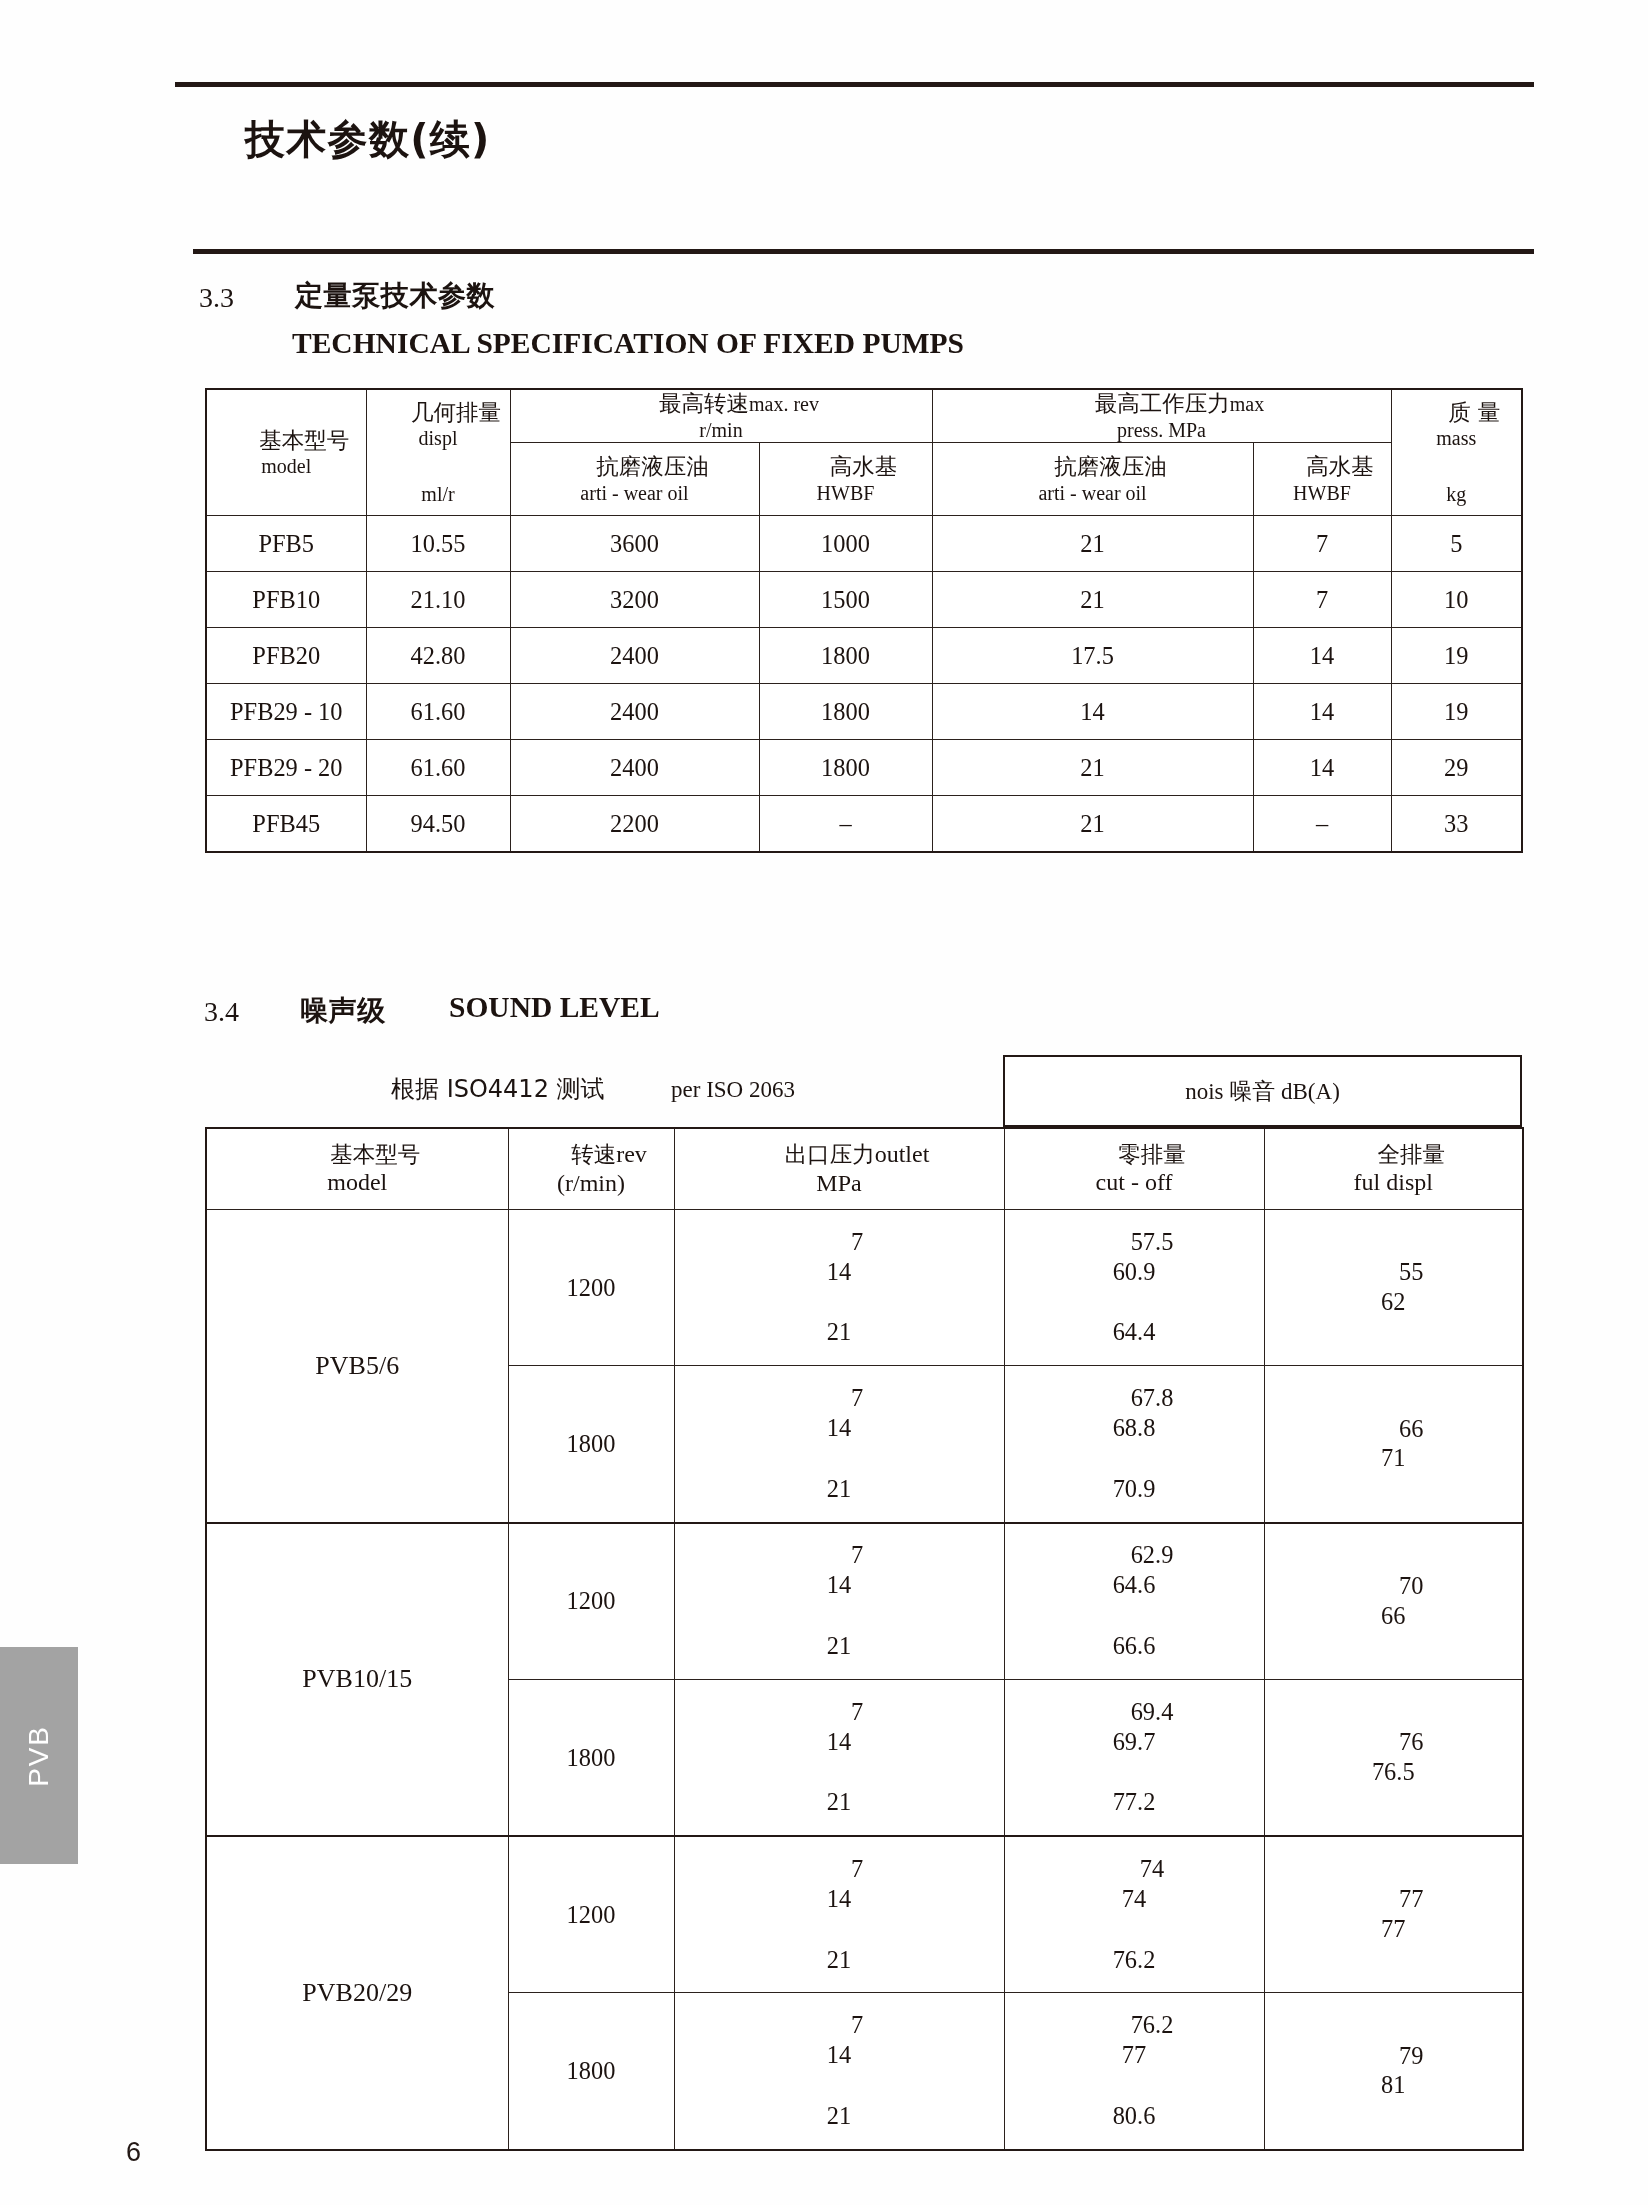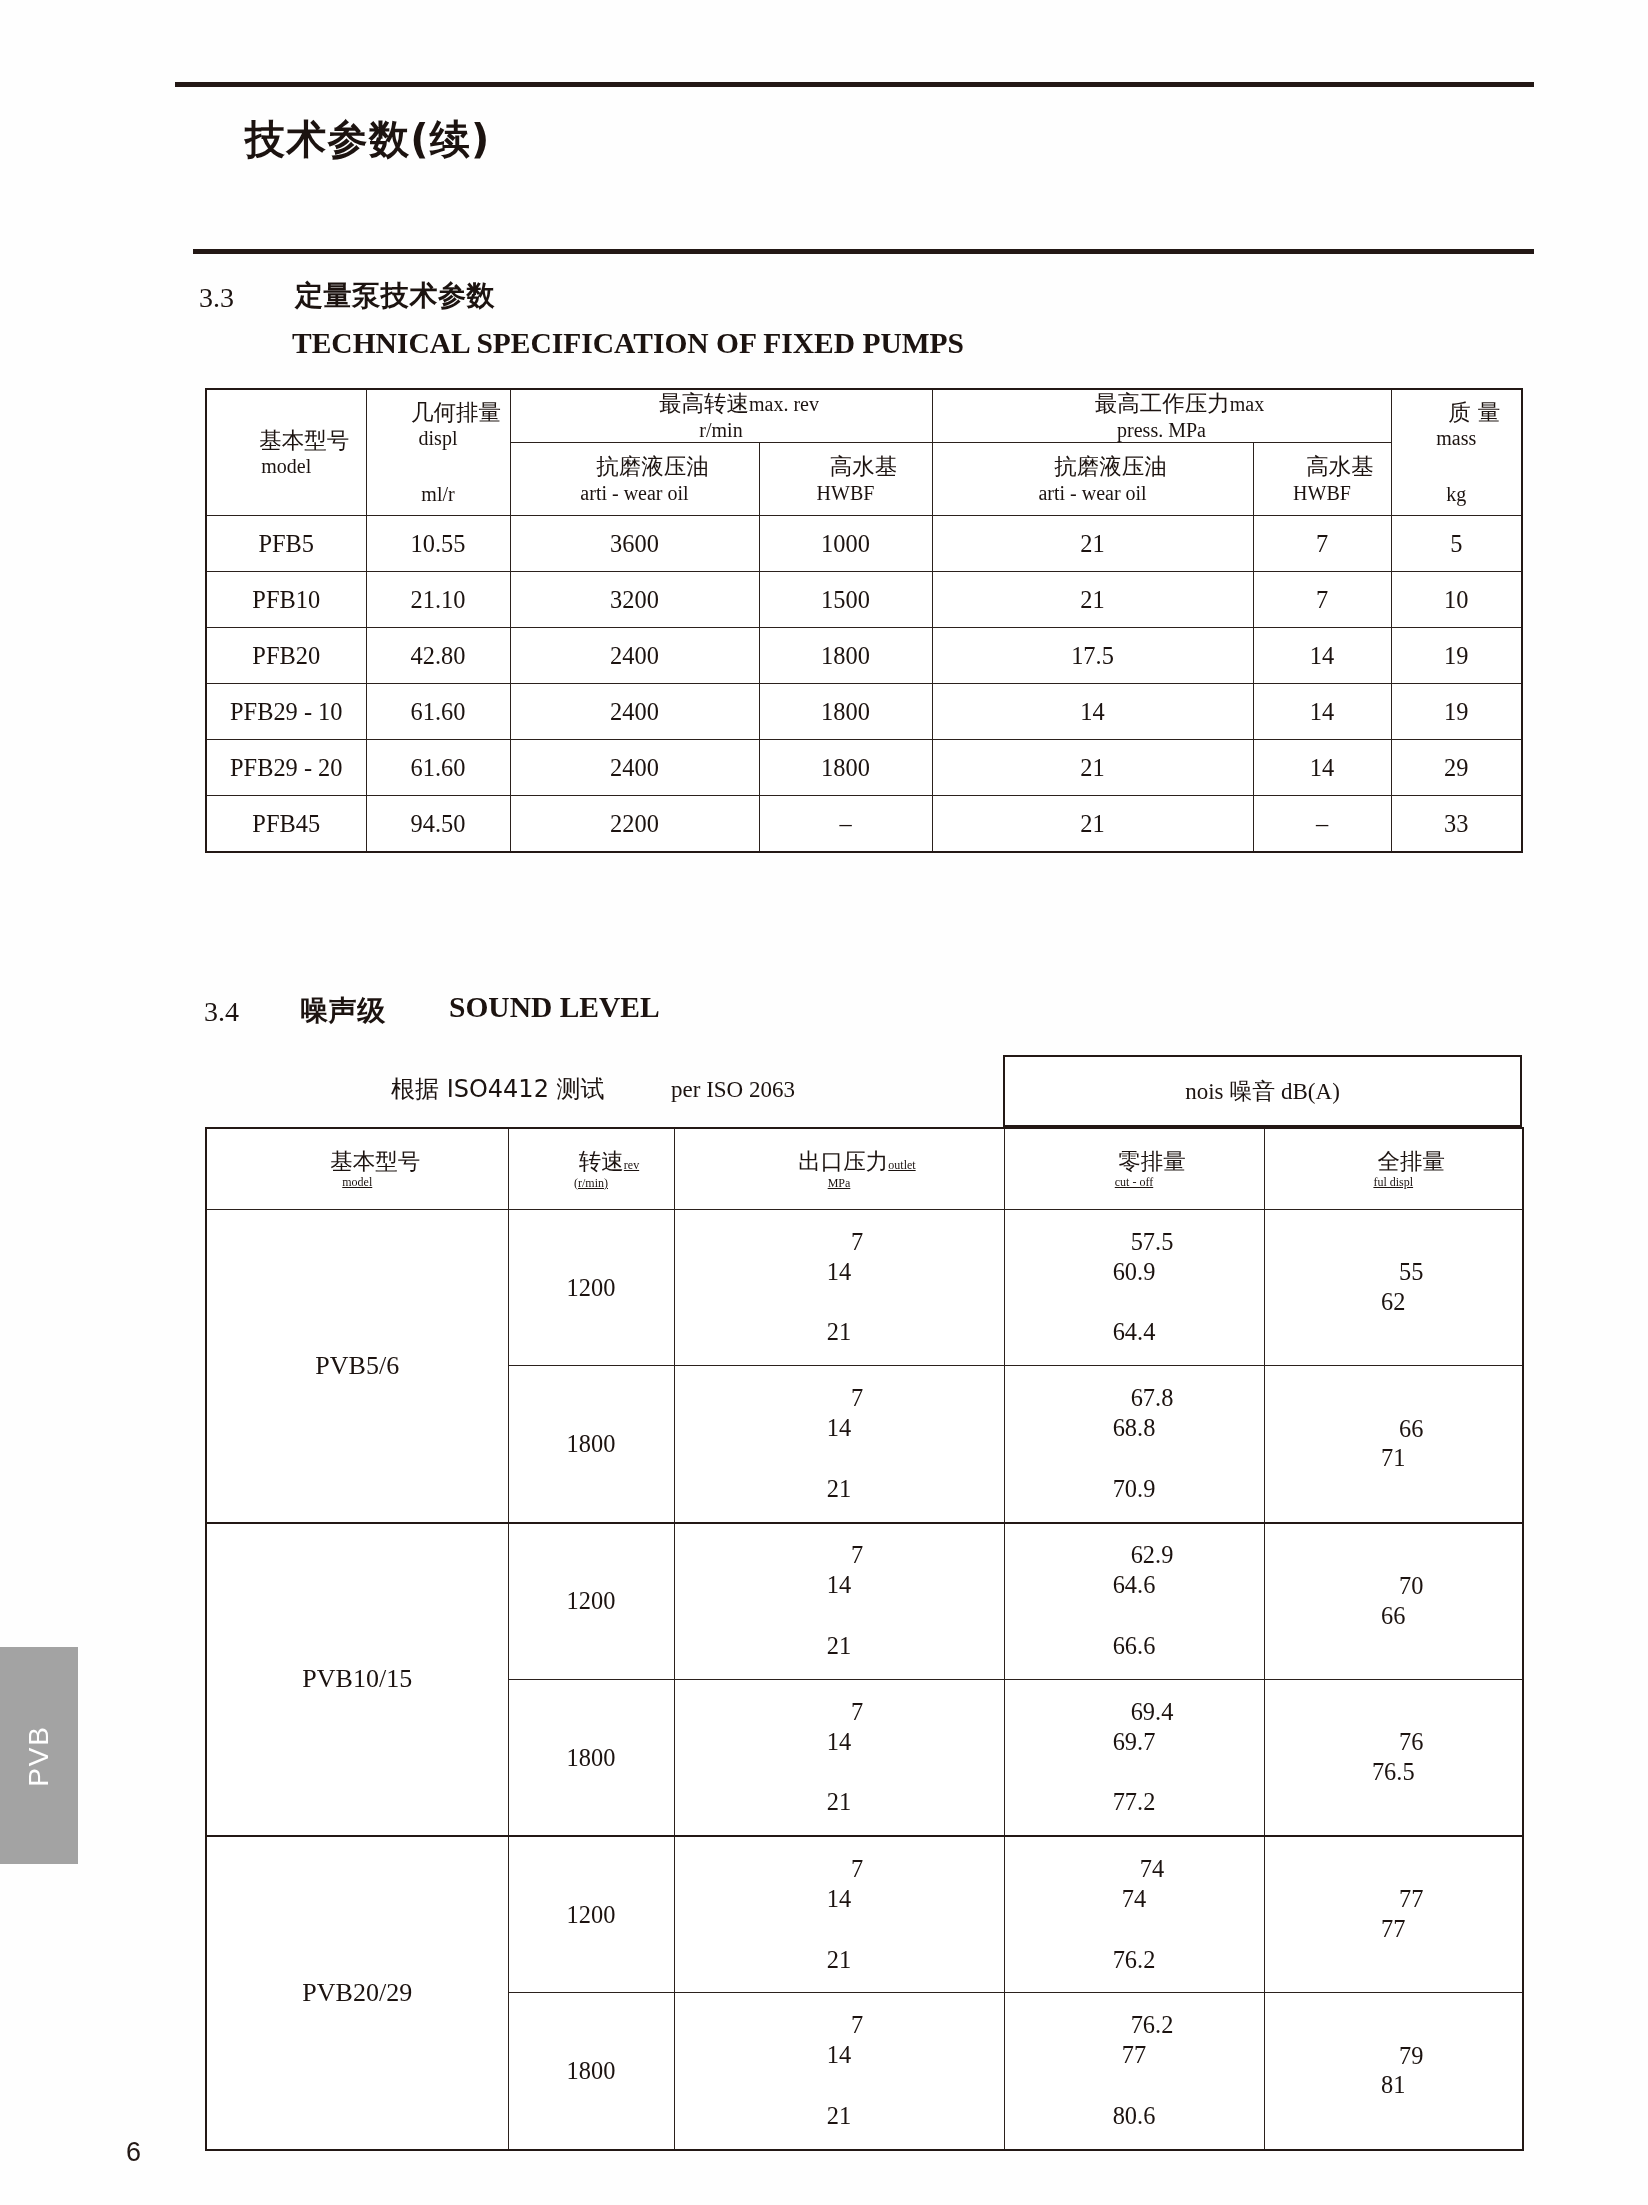--- a/index.html
+++ b/index.html
@@ -162,21 +162,21 @@
 
   
   #table-sound-level {
     left: 205px;
     top: 1127px;
     width: 1317px;
     border: 2.6px solid #231815;
   }
   #table-sound-level .hd { font-size: 22px; }
   #table-sound-level .hd .cn { font-size: 22.5px; }
-  #table-sound-level .hd .en { font-size: 12px; text-decoration: underline; }
+  #table-sound-level .hd .en { font-size: 24px; }
   #table-sound-level td { font-size: 24.4px; }
   #table-sound-level td.model-cell { font-size: 26px; }
   #table-sound-level td.rev-cell   { font-size: 24.4px; }
   #table-sound-level td.stack {
     padding: 9px 0 10.3px 0;
     line-height: 1.95;
   }
   #table-sound-level td.stack-2 {
     padding: 9px 0 10.3px 0;
     line-height: 3.1;

